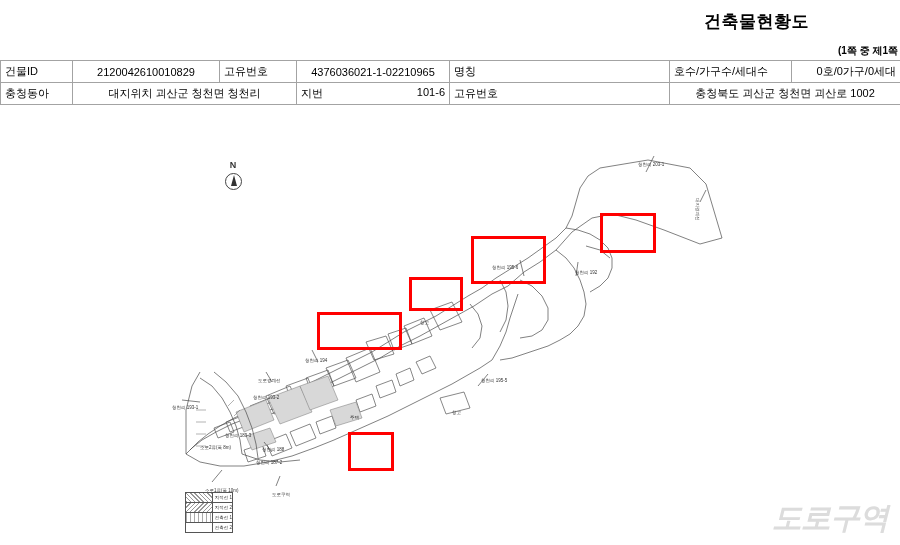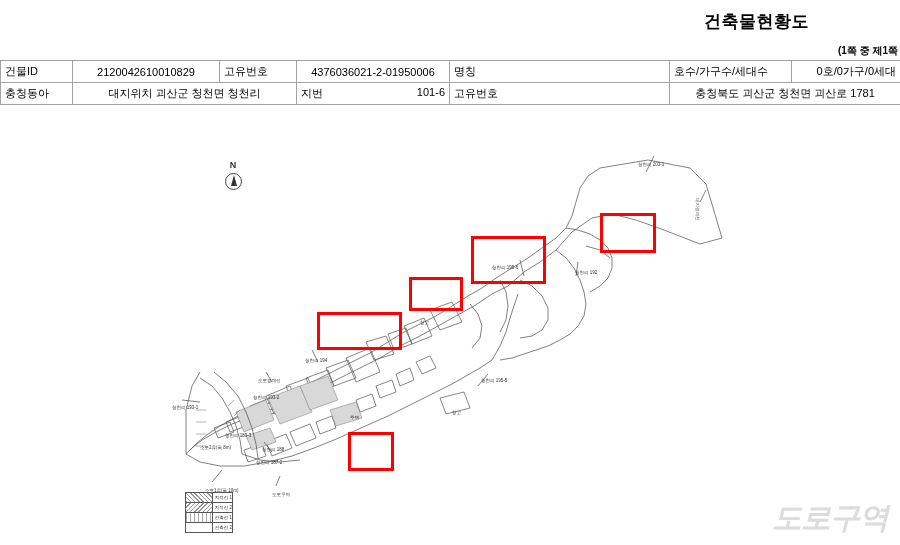--- a/index.html
+++ b/index.html
@@ -199,34 +199,34 @@
       <col style="width:45px">
       <col style="width:175px">
       <col style="width:122px">
       <col style="width:109px">
     </colgroup>
     <tbody>
         <tr>
       <td class="lbl noleft">건물ID</td>
       <td class="val">2120042610010829</td>
       <td class="lbl">고유번호</td>
-      <td class="val">4376036021-2-01950006</td>
+      <td class="val">4376036021-1-02210965</td>
       <td class="lbl" colspan="2">명칭</td>
       <td class="lbl">호수/가구수/세대수</td>
       <td class="val-right noright">0호/0가구/0세대</td>
     </tr>
     <tr>
       <td class="lbl noleft">충청동아</td>
       <td class="val" colspan="2">대지위치 괴산군 청천면 청천리</td>
       <td class="lbl">
         <span style="display:inline-block">지번</span>
         <span style="float:right">101-6</span>
       </td>
       <td class="lbl" colspan="2">고유번호</td>
-      <td class="val noright" colspan="2">충청북도 괴산군 청천면 괴산로 1781</td>
+      <td class="val noright" colspan="2">충청북도 괴산군 청천면 괴산로 1002</td>
     </tr>
   </tbody>
     </table>
 
   <div class="map-area">
 
     <div class="compass">
       <div class="n">N</div>
       <div class="circ"></div>
       <div class="needle"></div>

